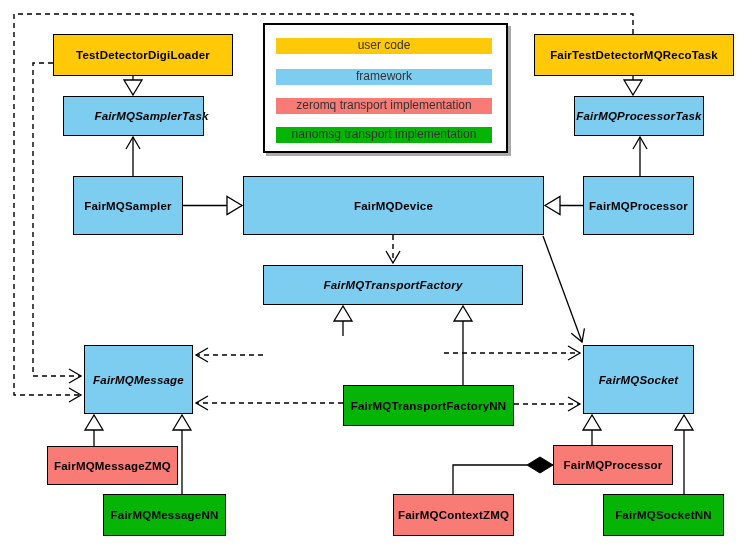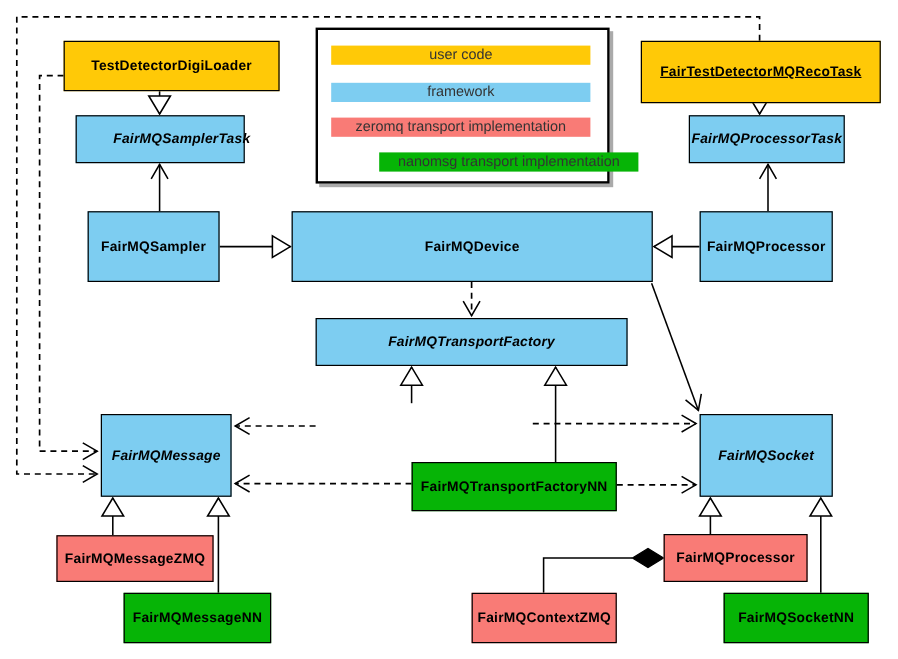--- a/index.html
+++ b/index.html
@@ -14,21 +14,21 @@
     font-weight:bold;font-size:11.5px;letter-spacing:.2px;color:#000;
     white-space:nowrap;z-index:2;
   }
   .node.abstract{font-style:italic;}
   .node.user-code{background:var(--user-code,#ffc907);}
   .node.framework{background:var(--framework,#7dcdf1);}
   .node.zeromq{background:var(--zeromq,#f97b76);}
   .node.nanomsg{background:var(--nanomsg,#06b406);}
   
   .n-digiLoader{left:53px;top:34px;width:180px;height:42px;}
-  .n-recoTask{left:534px;top:34px;width:200px;height:52px;text-decoration:underline;}
+  .n-recoTask{left:534px;top:34px;width:200px;height:42px;}
   .n-samplerTask{left:63px;top:96px;width:141px;height:40px;padding-left:36px;}
   .n-processorTask{left:574px;top:96px;width:130px;height:40px;}
   .n-sampler{left:73px;top:176px;width:110px;height:59px;}
   .n-device{left:243px;top:176px;width:301px;height:59px;}
   .n-processor{left:583px;top:176px;width:111px;height:59px;}
   .n-transportFactory{left:263px;top:265px;width:260px;height:40px;}
   .n-transportFactoryZMQ{left:263px;top:336px;width:181px;height:38px;}
   .n-transportFactoryNN{left:343px;top:385px;width:171px;height:41px;}
   .n-message{left:84px;top:345px;width:109px;height:69px;}
   .n-socket{left:583px;top:345px;width:111px;height:69px;}
@@ -43,21 +43,21 @@
     background:#fff;border:2px solid #000;box-shadow:3px 3px 0 #aaa;z-index:3;
   }
   .legend .bar{
     position:absolute;left:11px;width:216px;height:16px;
     display:flex;justify-content:center;
     font-size:12px;color:#333;white-space:nowrap;
   }
   .legend .bar.b0{top:13px;background:var(--user-code,#ffc907);}
   .legend .bar.b1{top:44px;background:var(--framework,#7dcdf1);}
   .legend .bar.b2{top:73px;background:var(--zeromq,#f97b76);}
-  .legend .bar.b3{top:102px;background:var(--nanomsg,#06b406);margin-left:40px;}
+  .legend .bar.b3{top:102px;background:var(--nanomsg,#06b406);}
 </style>
 </head>
 <body>
 
 <div class="canvas">
 
   <svg class="wires" width="748" height="549" viewBox="0 0 748 549" xmlns="http://www.w3.org/2000/svg">
     <defs>
       <marker id="mTri" markerUnits="userSpaceOnUse" markerWidth="40" markerHeight="26" viewBox="-20 -13 40 26" refX="0" refY="0" orient="auto">
         <path d="M0,0 L-15,-9 L-15,9 Z" fill="#ffffff" stroke="#000000" stroke-width="1.3"></path>

